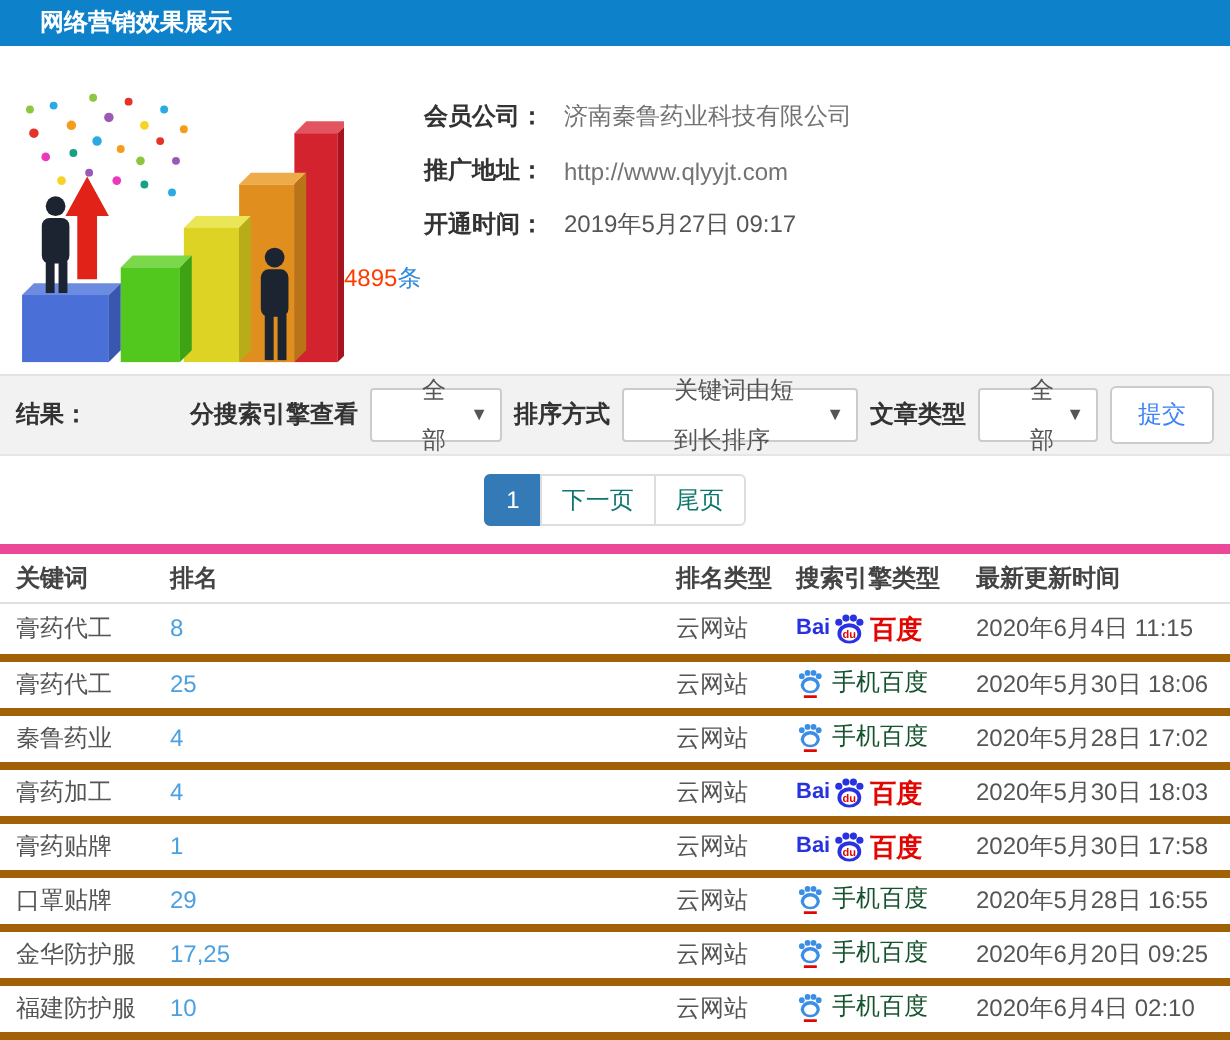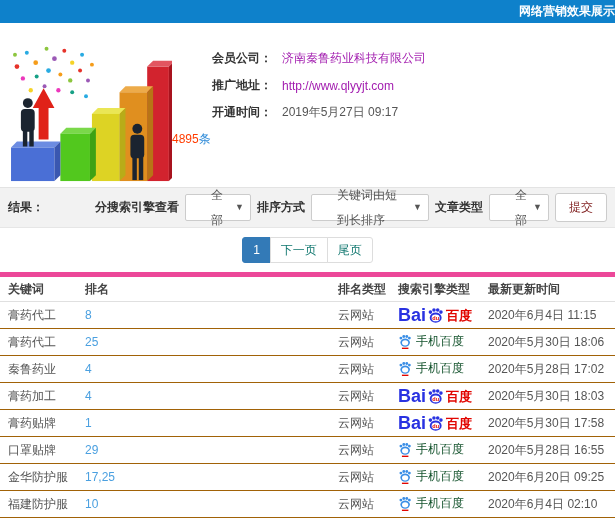--- a/index.html
+++ b/index.html
@@ -1,64 +1,64 @@
 <!DOCTYPE html>
 <html><head>
 <meta charset="utf-8">
 <style>
   * { box-sizing: border-box; margin: 0; padding: 0; }
   html, body { width: 615px; height: 520px; overflow: hidden; background: #fff; }
   body { font-family: "Liberation Sans", "DejaVu Sans", sans-serif; font-size: 12px; color: #555; }
 
   .titlebar { height: 23px; background: #0e81cb; color: #fff; font-weight: bold;
-              line-height: 23px; padding-left: 20px; font-size: 12px; text-align: right; }
+              line-height: 23px; padding-left: 20px; font-size: 12px; }
 
   .top-section { position: relative; height: 164px; }
   .illustration { position: absolute; left: 2px; top: 14px; width: 170px; height: 148px; }
 
   .company-info { position: absolute; left: 162px; top: 22px; right: 8px; }
   .info-row { display: flex; align-items: center; height: 27px; }
   .info-label { width: 110px; text-align: right; font-weight: bold; color: #333; }
   .info-value { margin-left: 10px; color: #555; }
-  .info-value.link { color: #a21caf; cursor: pointer; }
+  .info-value.link { color: #737373; cursor: pointer; }
   .info-value .hl { color: #ff3c00; }
   .info-value .suffix { color: #2f8bd8; }
 
   .filter-bar { height: 41px; background: #f2f2f2; border-top: 1px solid #e3e3e3;
                 border-bottom: 1px solid #e6e6e6; display: flex; align-items: center;
                 padding: 0 8px; }
   .result-label { font-weight: bold; color: #333; }
   .filter-controls { margin-left: auto; display: flex; align-items: center; gap: 6px; }
   .filter-controls .flabel { font-weight: bold; color: #333; white-space: nowrap; }
   .fake-select { border: 1px solid #ccc; background: #fff; height: 27px; line-height: 25px;
                  padding: 0 6px 0 25px; color: #555; display: flex; align-items: center;
                  justify-content: space-between; border-radius: 2px; cursor: pointer; }
   .fake-select .caret { color: #555; font-size: 9px; margin-left: 6px; }
   .sel-engine { width: 66px; }
   .sel-sort { width: 118px; }
   .sel-article { width: 60px; }
   .submit-btn { border: 1px solid #ccc; background: #fff; height: 29px; padding: 0 13px;
-                color: #7f1d1d; border-radius: 3px; font-size: 12px; cursor: pointer;
+                color: #3b82f6; border-radius: 3px; font-size: 12px; cursor: pointer;
                 font-family: inherit; }
 
   .pagination-wrap { height: 44px; display: flex; align-items: center; justify-content: center; }
   .page-btn { border: 1px solid #ddd; background: #fff; color: #0f766e; height: 26px;
               line-height: 24px; padding: 0 10px; margin-left: -1px; cursor: pointer; }
   .page-btn.first { border-radius: 3px 0 0 3px; margin-left: 0; }
   .page-btn.last { border-radius: 0 3px 3px 0; }
   .page-btn.active { background: #337ab7; border-color: #337ab7; color: #fff; }
 
   table.results { width: 615px; border-collapse: collapse; table-layout: fixed; }
   .results th { text-align: left; font-weight: bold; color: #444; height: 27px;
                 border-top: 5px solid #ec4899; border-bottom: 1px solid #e0e0e0; }
-  .results td { height: 27px; border-bottom: 1px solid #a16207; color: #555; }
+  .results td { height: 27px; border-bottom: 4px solid #a16207; color: #555; }
   .results th:first-child, .results td:first-child { padding-left: 8px; }
   .rank-link { color: #4ba0e0; cursor: pointer; }
   .bd-logo { display: inline-flex; align-items: center; line-height: 1; }
-  .bd-bai { color: #2932e1; font-weight: bold; font-size: 18px; letter-spacing: 0; }
+  .bd-bai { color: #2932e1; font-weight: bold; font-size: 11px; letter-spacing: 0; }
   .bd-cn { color: #e10601; font-weight: bold; font-size: 13px; margin-left: 1px; }
   .bd-mobile { display: inline-flex; align-items: center; gap: 4px; }
   .bd-mobile .m-label { color: #14532d; }
   tr.partial td { vertical-align: top; padding-top: 2px; border-bottom: none; }
 </style>
 </head>
 <body>
 
 <div class="titlebar">
   <span>网络营销效果展示</span>

